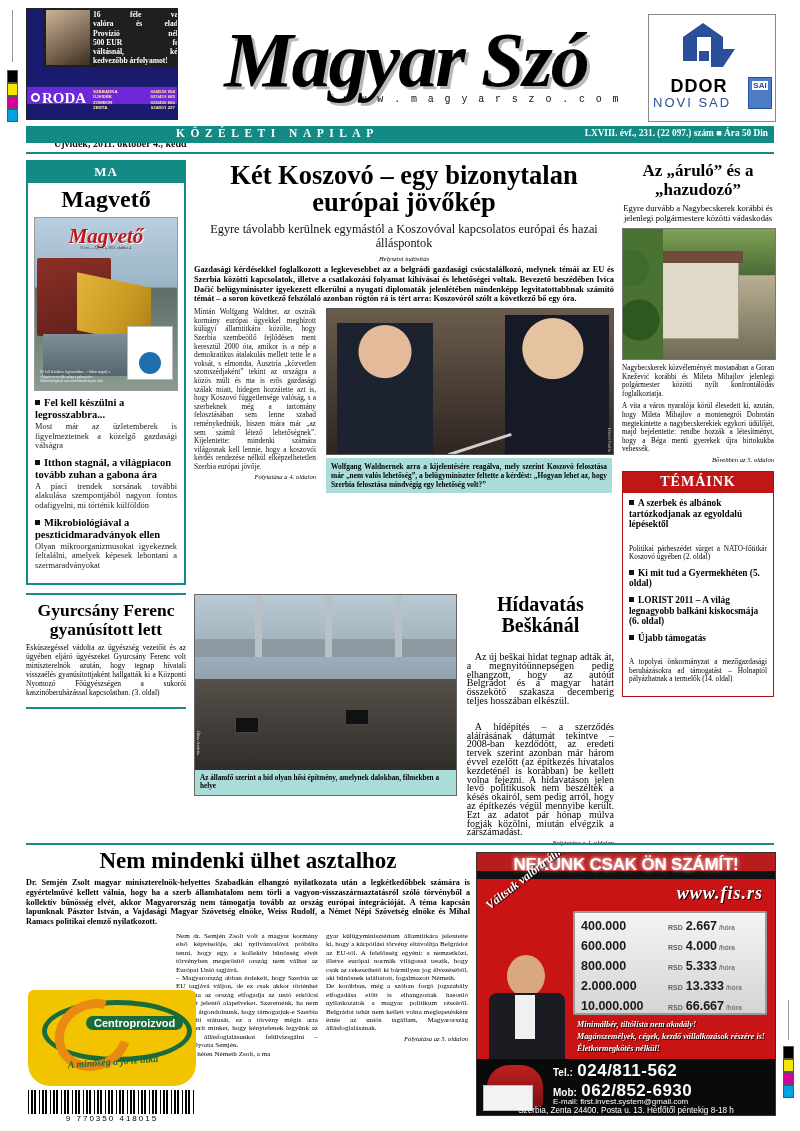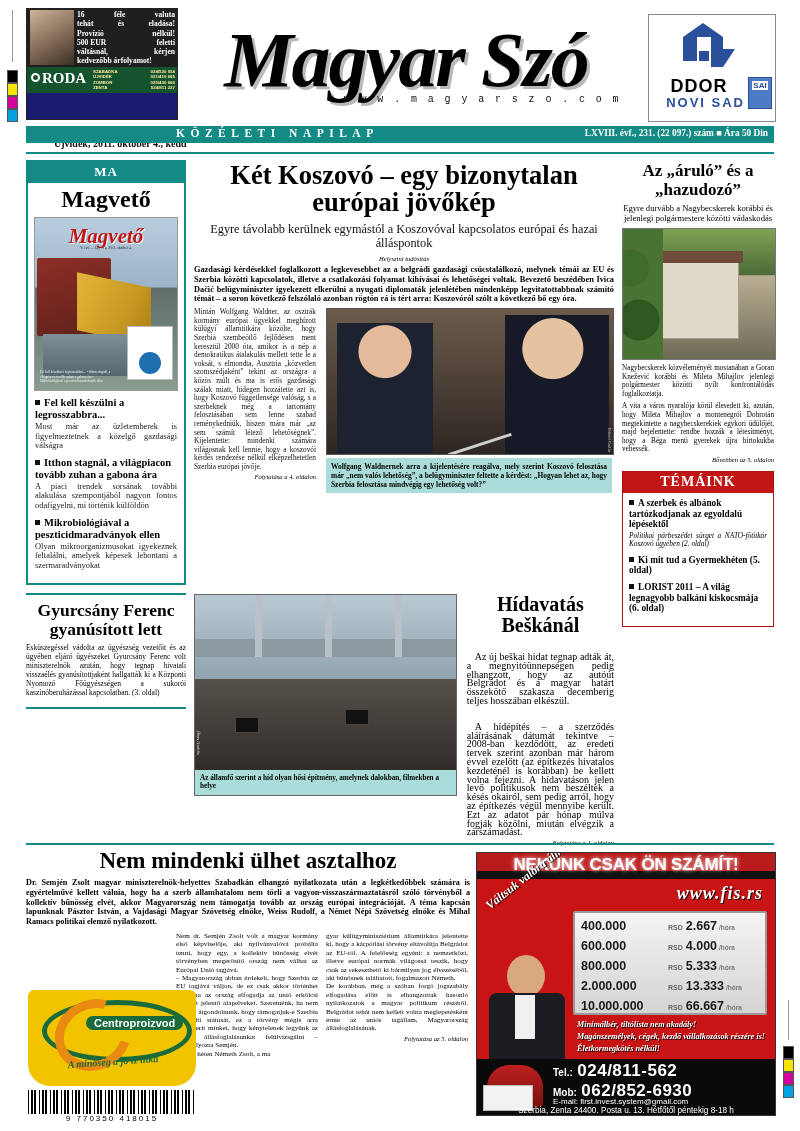--- a/index.html
+++ b/index.html
@@ -10,38 +10,38 @@
   .regbar{position:absolute;width:11px;}
   .reg-sq{width:11px;height:13px;display:block;border:1px solid #555;box-sizing:border-box;font-size:5px;color:#fff;text-align:center;line-height:12px;}
   .regline{position:absolute;width:1px;background:#999;}
 
   
   .masthead{position:absolute;left:26px;top:8px;width:748px;height:150px;}
   .exch-ad{position:absolute;left:0;top:0;width:150px;height:110px;border:1px solid #222;background:#1a1a6e;overflow:hidden;}
   .exch-top{height:26px;background:#16166b;position:relative;}
   .exch-title{position:absolute;left:2px;top:1px;width:146px;text-align:center;color:#fff;font-family:"Liberation Sans",sans-serif;font-weight:bold;font-style:italic;font-size:13px;letter-spacing:-0.3px;text-shadow:1px 1px 0 #000;}
   .exch-sub{position:absolute;left:0;top:17px;width:150px;text-align:center;color:#c9c9e8;font-family:"Liberation Sans",sans-serif;font-size:4.2px;letter-spacing:0.3px;}
-  .exch-mid{position:relative;height:58px;background:#201f1f;}
+  .exch-mid{position:relative;height:58px;background:#201f1f;margin-left:16px;}
   .exch-hand{position:absolute;left:3px;top:1px;width:44px;height:55px;background:linear-gradient(150deg,#cbb49a,#7b6450 60%,#3a2f25);}
   .exch-lines{position:absolute;left:50px;top:1px;width:98px;color:#fff;font-family:"Liberation Serif",serif;font-weight:bold;font-size:7.6px;line-height:9.3px;text-align:justify;}
   .exch-lines div{display:flex;justify-content:space-between;}
-  .exch-bot{position:relative;height:26px;background:#14532d;}
+  .exch-bot{position:relative;height:17px;background:#6d28d9;margin-top:20px;}
   .roda{position:absolute;left:4px;top:3px;color:#fff;font-weight:bold;font-size:15px;font-family:"Liberation Serif",serif;}
   .roda .dot{display:inline-block;width:9px;height:9px;border:2px solid #fff;border-radius:50%;vertical-align:1px;margin-right:2px;box-sizing:border-box;}
   .roda-nums{position:absolute;left:66px;top:2px;width:82px;font-family:"Liberation Sans",sans-serif;font-size:4.4px;line-height:5.4px;color:#ffe9a0;font-weight:bold;}
   .roda-nums div{display:flex;justify-content:space-between;}
 
   .logo-wrap{position:absolute;left:165px;top:4px;width:430px;height:120px;}
   .logo-text{font-family:"Liberation Serif",serif;font-weight:bold;font-style:italic;font-size:78px;letter-spacing:-2px;color:#000;line-height:96px;text-align:center;text-shadow:3px 3px 0 #b9b9b9;}
   .logo-url{text-align:right;font-family:Liberation Mono, monospace;font-size:10px;letter-spacing:2.4px;color:#111;margin-top:-14px;}
 
   .ddor{position:absolute;left:622px;top:6px;width:126px;height:106px;border:1px solid #888;background:#fff;}
   .ddor-mark{position:absolute;left:28px;top:8px;width:64px;height:52px;}
   .ddor-name{position:absolute;left:4px;top:62px;width:92px;text-align:center;font-family:"Liberation Sans",sans-serif;font-weight:bold;color:#000000;font-size:18px;letter-spacing:1px;line-height:18px;}
-  .ddor-sub{position:absolute;left:4px;top:80px;width:92px;text-align:right;font-family:"Liberation Sans",sans-serif;font-weight:bold;color:#2a4f9b;font-size:13px;letter-spacing:2px;}
+  .ddor-sub{position:absolute;left:4px;top:80px;width:92px;text-align:left;font-family:"Liberation Sans",sans-serif;font-weight:normal;color:#2a4f9b;font-size:13px;letter-spacing:2px;}
   .sai{position:absolute;left:99px;top:62px;width:22px;height:30px;background:#4b7cc4;border:1px solid #2a4f9b;}
   .sai span{display:block;background:#fff;color:#2a4f9b;font-family:"Liberation Sans",sans-serif;font-size:8px;font-weight:bold;text-align:center;margin:3px 3px 0 3px;}
 
   .tealbar{position:absolute;left:26px;top:126px;width:748px;height:17px;background:#138a84;}
   .tealbar .kz{position:absolute;left:150px;top:1px;color:#fff;font-family:"Liberation Serif",serif;font-weight:bold;font-size:11.5px;letter-spacing:5.5px;}
   .tealbar .iss{position:absolute;right:6px;top:2px;color:#fff;font-family:"Liberation Serif",serif;font-weight:bold;font-size:9.3px;}
   .dateline{position:absolute;left:28px;top:130px;font-size:10px;font-weight:bold;color:#111;}
   .thinline{position:absolute;left:26px;top:152px;width:748px;height:2px;background:#138a84;}
 
   
@@ -95,21 +95,21 @@
   .rc-house{position:absolute;left:36px;top:30px;width:78px;height:78px;background:#ded9c8;border:1px solid #a59d86;}
   .rc-roof{position:absolute;left:30px;top:22px;width:90px;height:12px;background:#6f4b3a;}
   .rc-leaf{position:absolute;left:0;top:0;width:40px;height:130px;background:radial-gradient(circle at 20% 30%,#3f6b2c 0 18px,transparent 19px),radial-gradient(circle at 40% 70%,#2f5720 0 20px,transparent 21px),#4a7233;}
   .rc-body{font-size:7.2px;line-height:8.6px;text-align:justify;margin-top:4px;}
   .tbox{margin-top:8px;border:1px solid #aa1111;}
   .tbox-h{background:#c01616;color:#fff;text-align:center;font-weight:bold;font-size:14px;letter-spacing:1px;padding:2px 0 3px;}
   .tbox-in{padding:5px 6px 6px;}
   .titem{margin-bottom:6px;}
   .titem .th{font-weight:bold;font-size:9.3px;line-height:10.6px;}
   .titem .th .sq{display:inline-block;width:5px;height:5px;background:#111;margin-right:4px;vertical-align:1px;}
-  .titem .td{font-size:7.3px;line-height:8.5px;text-align:justify;margin-top:2px;font-style:italic;}
+  .titem .td{font-size:7.3px;line-height:8.5px;text-align:justify;margin-top:15px;}
 
   
   .bridge{position:absolute;left:194px;top:594px;width:420px;}
   .br-wrap{display:flex;}
   .br-photo{width:262px;height:200px;border:1px solid #666;position:relative;overflow:hidden;background:linear-gradient(#b9c9d4,#8fa2ad 44%,#6d7a6a 45%,#4e5a4b);}
   .br-deck{position:absolute;left:0;top:44px;width:262px;height:18px;background:#8d9aa2;}
   .br-pylon{position:absolute;top:0;width:7px;height:62px;background:#b7c1c7;}
   .br-crowd{position:absolute;left:0;bottom:0;width:262px;height:116px;background:linear-gradient(#56504a,#262320);}
   .cam{position:absolute;width:22px;height:14px;background:#111;border:1px solid #444;}
   .br-cap{position:absolute;left:0;bottom:0;width:262px;background:#aadcd9;padding:4px 5px;box-sizing:border-box;font-weight:bold;font-size:7.2px;line-height:8.6px;margin-top:12px;}
@@ -186,21 +186,21 @@
     <div class="exch-ad">
       <div class="exch-mid">
         <div class="exch-hand"></div>
         <div class="exch-lines">
           <div>
               <span>16</span>
               <span>féle</span>
               <span>valuta</span>
             </div>
           <div>
-              <span>tehát</span>
+              <span>valóra</span>
               <span>és</span>
               <span>eladása!</span>
             </div>
           <div>
               <span>Provízió</span>
               <span>nélkül!</span>
             </div>
           <div>
               <span>500 EUR</span>
               <span>feletti</span>
@@ -342,20 +342,24 @@
         <div class="titem">
           <div class="th"><span class="sq"></span><span>A szerbek és albánok tartózkodjanak az egyoldalú lépésektől</span></div>
           <div class="td">Politikai párbeszédet sürget a NATO-főtitkár Koszovó ügyében (2. oldal)</div>
         </div>
         <div class="titem">
           <div class="th"><span class="sq"></span><span>Ki mit tud a Gyermekhéten (5. oldal)</span></div>
         </div>
         <div class="titem">
           <div class="th"><span class="sq"></span><span>LORIST 2011 – A világ legnagyobb balkáni kiskocsmája (6. oldal)</span></div>
         </div>
+        <div class="titem">
+          <div class="th"><span class="sq"></span><span>Újabb támogatás</span></div>
+          <div class="td">A topolyai önkormányzat a mezőgazdasági beruházásokra ad támogatást – Holnaptól pályázhatnak a termelők (14. oldal)</div>
+        </div>
       </div>
     </div>
   </div>
 
   <div class="bridge">
     <div class="br-wrap">
       <div class="br-photo">
         <div class="br-deck"></div>
         <div class="br-pylon" style="left:60px;"></div>
         <div class="br-pylon" style="left:130px;"></div>

